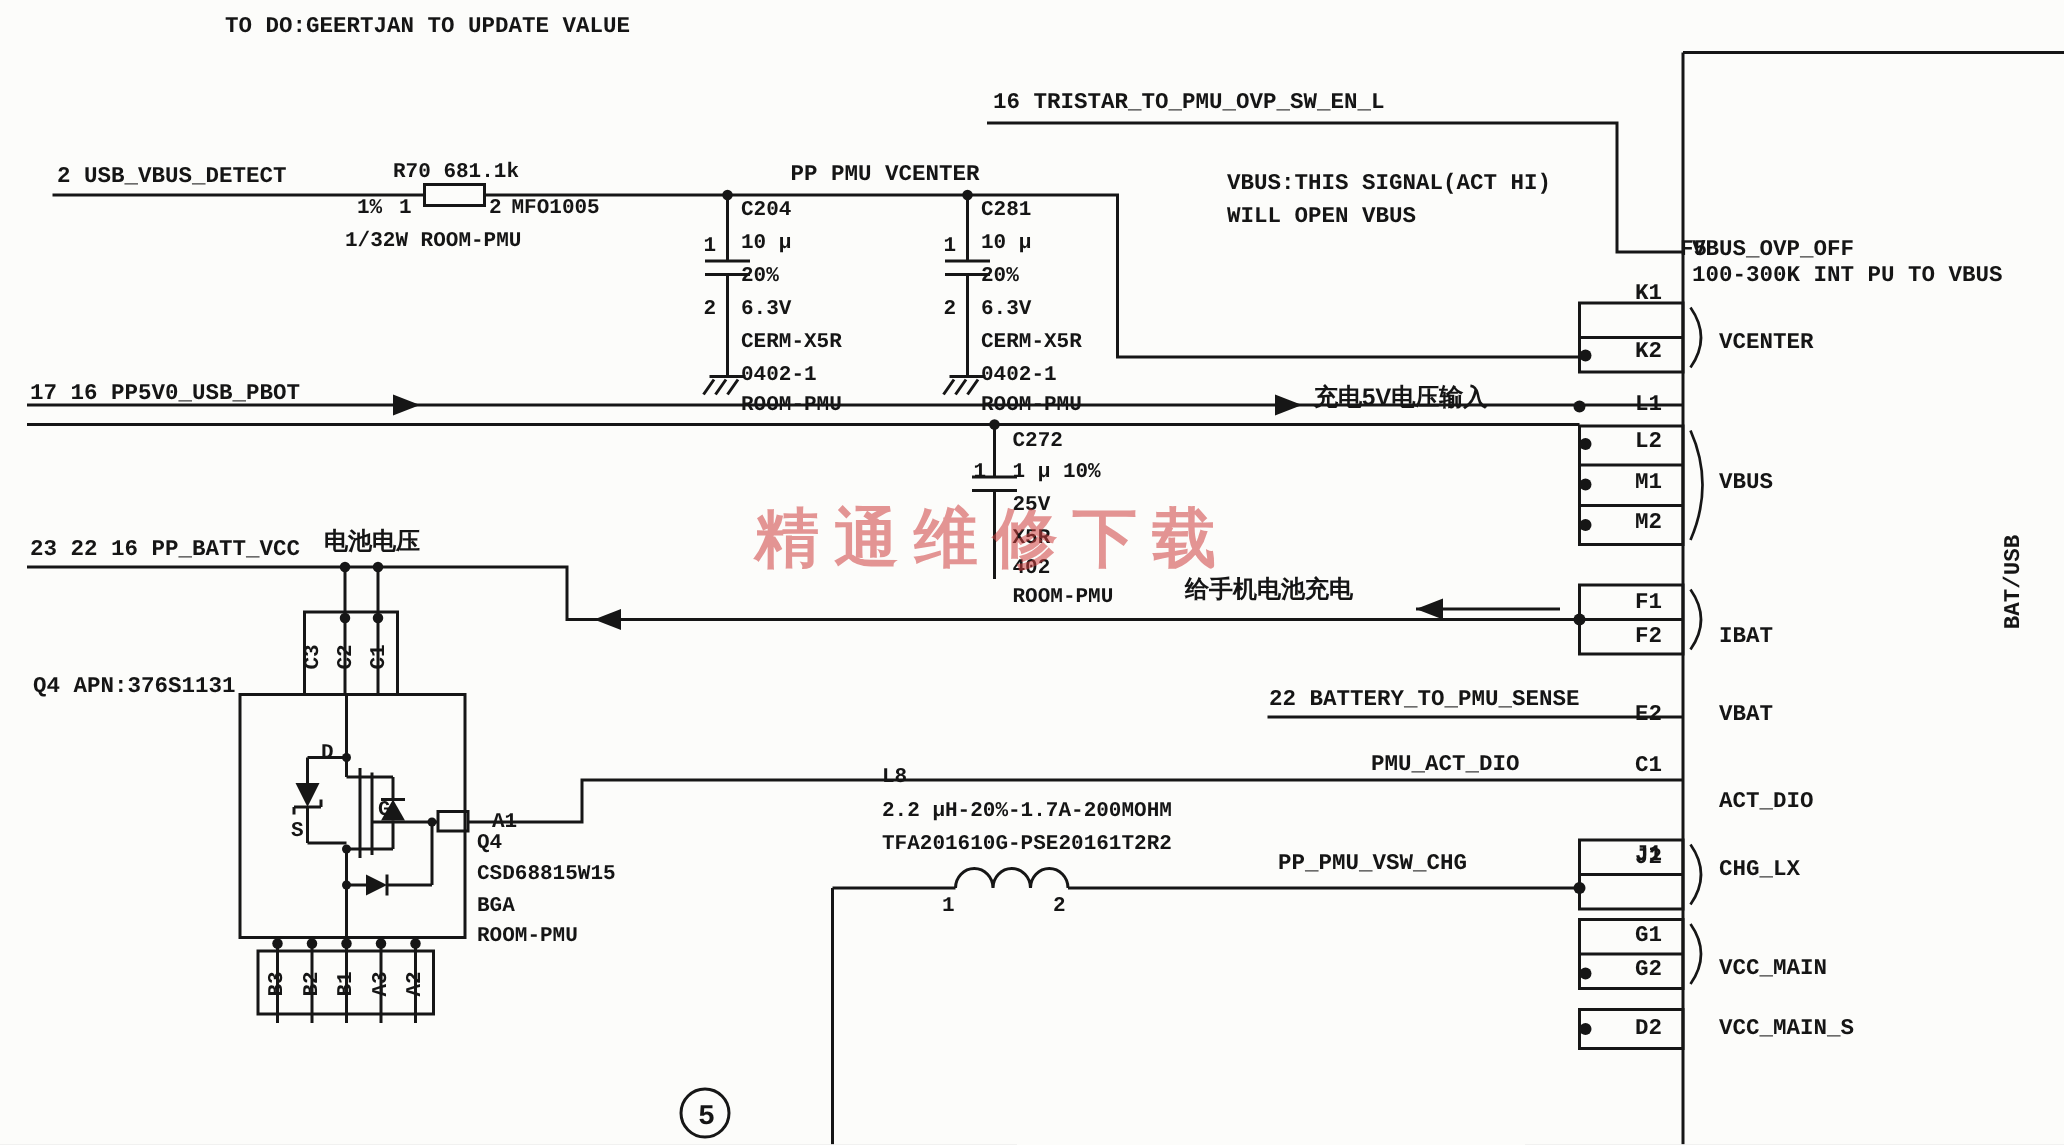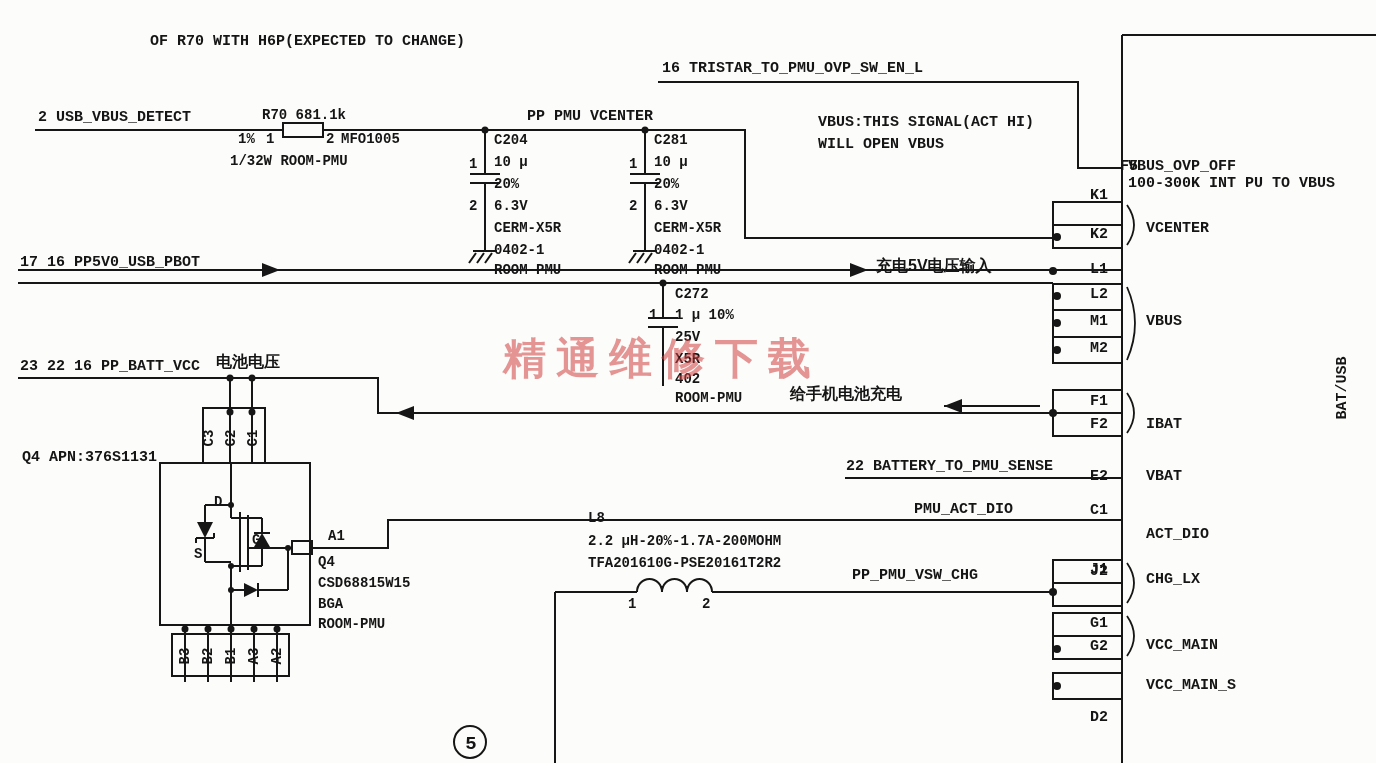--- a/index.html
+++ b/index.html
@@ -120,21 +120,21 @@
       <circle cx="1057" cy="296" r="4"></circle>
         <circle cx="1057" cy="323" r="4"></circle>
         <circle cx="1057" cy="350" r="4"></circle>
       <circle cx="1053" cy="413" r="4"></circle>
         <circle cx="1053" cy="592" r="4"></circle>
       <circle cx="1057" cy="649" r="4"></circle>
         <circle cx="1057" cy="686" r="4"></circle>
     </g>
   </svg>
 
-  <div class="lbl f15" style="left:150px;top:34px">OF R70 WITH H6P(EXPECTED TO CHANGE)</div>
+  <div class="lbl f15" style="left:150px;top:10px">TO DO:GEERTJAN TO UPDATE VALUE</div>
 
   <div class="lbl f15" style="left:662px;top:61px">16 TRISTAR_TO_PMU_OVP_SW_EN_L</div>
   <div class="lbl f15" style="left:38px;top:110px">2 USB_VBUS_DETECT</div>
   <div class="lbl f15" style="left:527px;top:109px">PP PMU VCENTER</div>
   <div class="lbl f15" style="left:20px;top:255px">17 16 PP5V0_USB_PBOT</div>
   <div class="lbl f15" style="left:20px;top:359px">23 22 16 PP_BATT_VCC</div>
   <div class="lbl f15" style="left:846px;top:459px">22 BATTERY_TO_PMU_SENSE</div>
   <div class="lbl f15" style="left:914px;top:502px">PMU_ACT_DIO</div>
   <div class="lbl f15" style="left:852px;top:568px">PP_PMU_VSW_CHG</div>
 
@@ -177,21 +177,21 @@
   <div class="lbl" style="left:675px;top:307px">1 μ 10%</div>
   <div class="lbl" style="left:675px;top:329px">25V</div>
   <div class="lbl" style="left:675px;top:351px">X5R</div>
   <div class="lbl" style="left:675px;top:371px">402</div>
   <div class="lbl" style="left:675px;top:390px">ROOM-PMU</div>
 
   <div class="lbl f15" style="left:22px;top:450px">Q4 APN:376S1131</div>
   <div class="lbl" style="left:214px;top:494px">D</div>
   <div class="lbl" style="left:194px;top:546px">S</div>
   <div class="lbl" style="left:252px;top:532px">G</div>
-  <div class="lbl" style="left:328px;top:528px">A1</div>
+  <div class="lbl" style="left:328px;top:540px">A1</div>
   <div class="lbl" style="left:318px;top:554px">Q4</div>
   <div class="lbl" style="left:318px;top:575px">CSD68815W15</div>
   <div class="lbl" style="left:318px;top:596px">BGA</div>
   <div class="lbl" style="left:318px;top:616px">ROOM-PMU</div>
   <div class="lbl rot" style="left:194px;top:430px">C3</div>
   <div class="lbl rot" style="left:216px;top:430px">C2</div>
   <div class="lbl rot" style="left:238px;top:430px">C1</div>
   <div class="lbl rot" style="left:170px;top:648px">B3</div>
   <div class="lbl rot" style="left:193px;top:648px">B2</div>
   <div class="lbl rot" style="left:216px;top:648px">B1</div>
@@ -212,21 +212,21 @@
   <div class="lbl f15" style="left:1090px;top:314px">M1</div>
   <div class="lbl f15" style="left:1090px;top:341px">M2</div>
   <div class="lbl f15" style="left:1090px;top:394px">F1</div>
   <div class="lbl f15" style="left:1090px;top:417px">F2</div>
   <div class="lbl f15" style="left:1090px;top:469px">E2</div>
   <div class="lbl f15" style="left:1090px;top:503px">C1</div>
   <div class="lbl f15" style="left:1090px;top:562px">J1</div>
   <div class="lbl f15" style="left:1090px;top:564px">J2</div>
   <div class="lbl f15" style="left:1090px;top:616px">G1</div>
   <div class="lbl f15" style="left:1090px;top:639px">G2</div>
-  <div class="lbl f15" style="left:1090px;top:710px">D2</div>
+  <div class="lbl f15" style="left:1090px;top:678px">D2</div>
 
   <div class="lbl f15" style="left:1128px;top:159px">VBUS_OVP_OFF</div>
   <div class="lbl f15" style="left:1128px;top:176px">100-300K INT PU TO VBUS</div>
   <div class="lbl f15" style="left:1146px;top:221px">VCENTER</div>
   <div class="lbl f15" style="left:1146px;top:314px">VBUS</div>
   <div class="lbl f15" style="left:1146px;top:417px">IBAT</div>
   <div class="lbl f15" style="left:1146px;top:469px">VBAT</div>
   <div class="lbl f15" style="left:1146px;top:527px">ACT_DIO</div>
   <div class="lbl f15" style="left:1146px;top:572px">CHG_LX</div>
   <div class="lbl f15" style="left:1146px;top:638px">VCC_MAIN</div>

